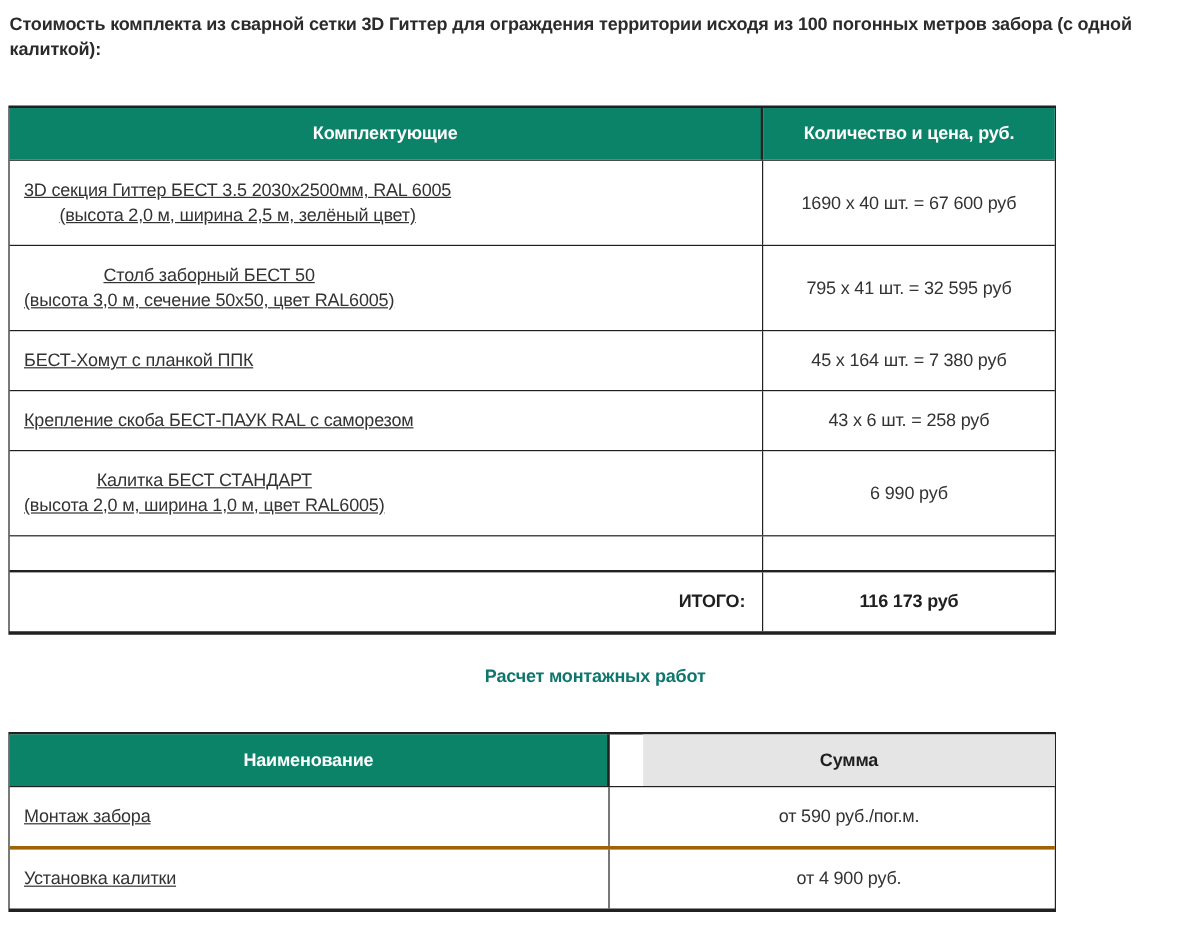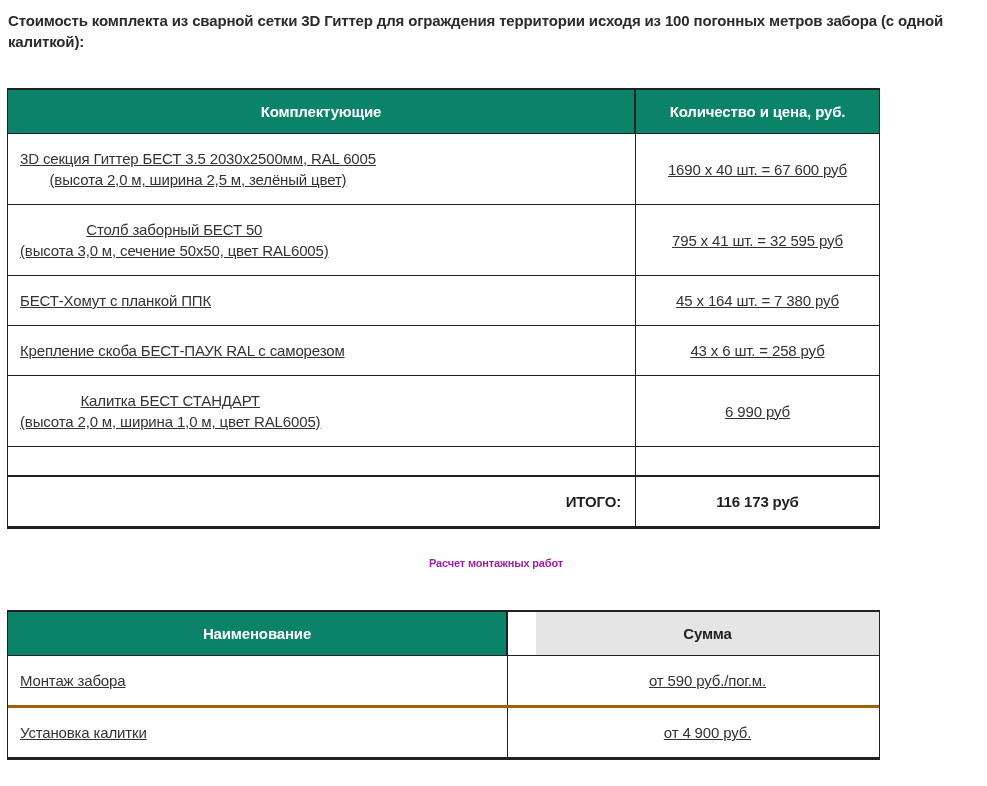--- a/index.html
+++ b/index.html
@@ -75,43 +75,42 @@
   .t2 .rows .trow + .trow { border-top: 3px solid #a16207; }
 
   .cell.name {
     white-space: pre-line;
     text-align: center;
     text-decoration: underline;
   }
   .cell.price {
     justify-content: center;
     text-align: center;
-    text-decoration: underline;
   }
 
   .total { border-top: 2px solid var(--line); }
   .total .cell { font-weight: bold; color: #1f1f1f; }
   .total .total-label {
     justify-content: flex-end;
     text-align: right;
     padding-right: 14px;
   }
   .total .total-value {
     justify-content: center;
     text-align: center;
   }
 
   .t2-title {
     margin: 24px 0 7px 7px;
     width: 978px;
     text-align: center;
-    font-size: 11px;
+    font-size: 15px;
     line-height: 21px;
     font-weight: bold;
-    color: #a21caf;
+    color: #0f766e;
     letter-spacing: -0.15px;
   }
 </style>
 </head>
 <body>
 
 <div class="page">
 
   <p class="intro">Стоимость комплекта из сварной сетки 3D Гиттер для ограждения территории исходя из 100 погонных метров забора (с одной калиткой):</p>
 

